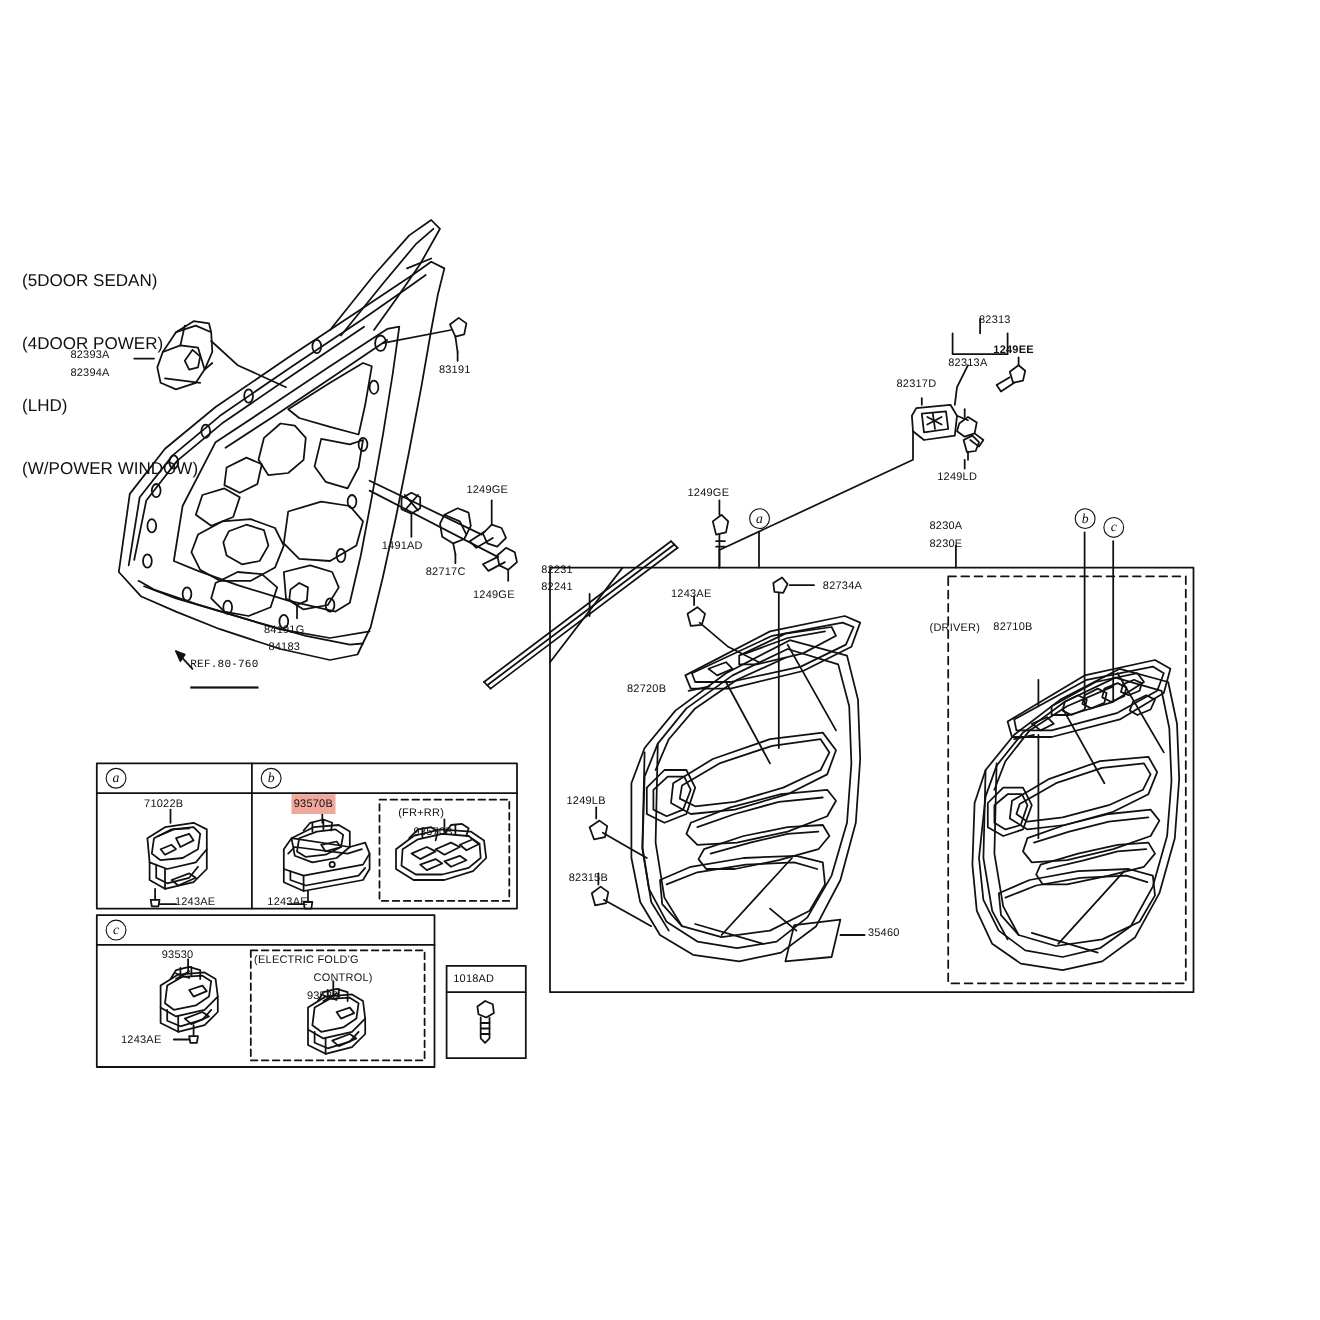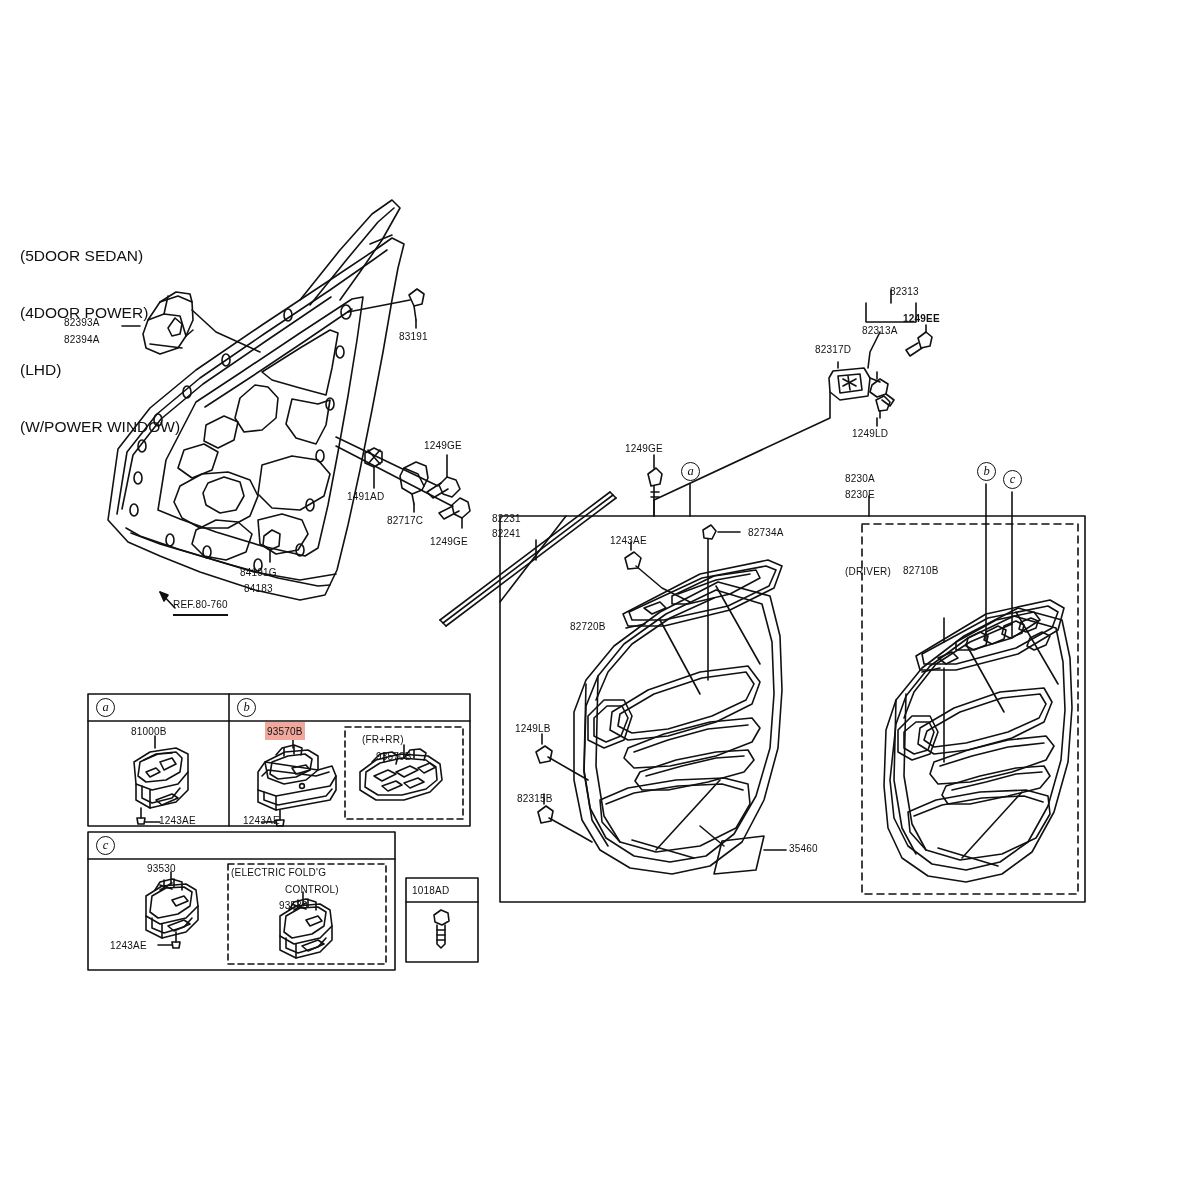--- a/index.html
+++ b/index.html
@@ -38,21 +38,22 @@
     white-space: pre;
     line-height: 17px;
   }
   .lbl.sm { font-size: 10px; }
   .lbl.hl {
     background: #f0a79c;
     padding: 1px 2px 0 2px;
   }
   .lbl.ul {
     border-bottom: 2px solid #111111;
-    padding-bottom: 1px;
+    padding-bottom: 11px;
+    font-family: Liberation Mono, monospace;
   }
   .circtag {
     position: absolute;
     width: 19px;
     height: 19px;
     border: 1.6px solid #111111;
     border-radius: 50%;
     font-size: 12.5px;
     font-family: "Liberation Serif", serif;
     font-style: italic;
@@ -514,21 +515,21 @@
   <div class="lbl" style="left:903px; top:562px;">82710B</div>
 
   <div class="circtag" style="left:681px; top:462px;">a</div>
   <div class="circtag" style="left:977px; top:462px;">b</div>
   <div class="circtag" style="left:1003px; top:470px;">c</div>
 
   <div class="circtag" style="left:96px; top:698px;">a</div>
   <div class="circtag" style="left:237px; top:698px;">b</div>
   <div class="circtag" style="left:96px; top:836px;">c</div>
 
-  <div class="lbl" style="left:131px; top:723px;">81000B</div>
+  <div class="lbl" style="left:131px; top:723px;">71022B</div>
   <div class="lbl" style="left:159px; top:812px;">1243AE</div>
 
   <div class="lbl hl" style="left:265px; top:722px;">93570B</div>
   <div class="lbl" style="left:243px; top:812px;">1243AE</div>
   <div class="lbl" style="left:350px; top:731px;margin-left:12px;">(FR+RR)</div>
   <div class="lbl" style="left:376px; top:748px;">93570B</div>
 
   <div class="lbl" style="left:147px; top:860px;">93530</div>
   <div class="lbl" style="left:110px; top:937px;">1243AE</div>
   <div class="lbl" style="left:231px; top:864px;">(ELECTRIC FOLD'G</div>

